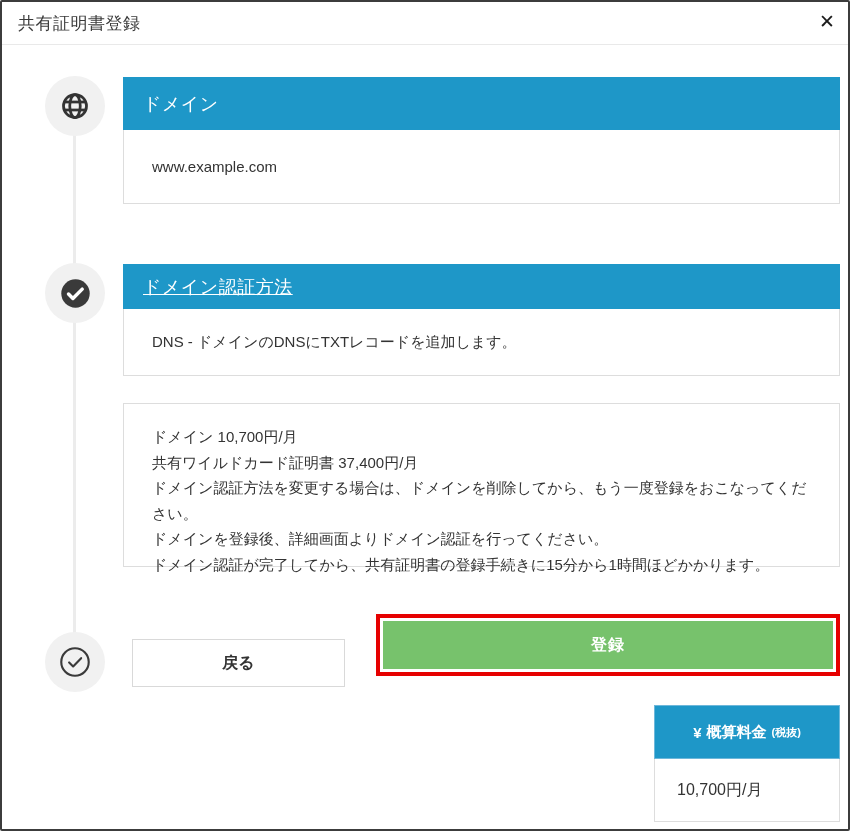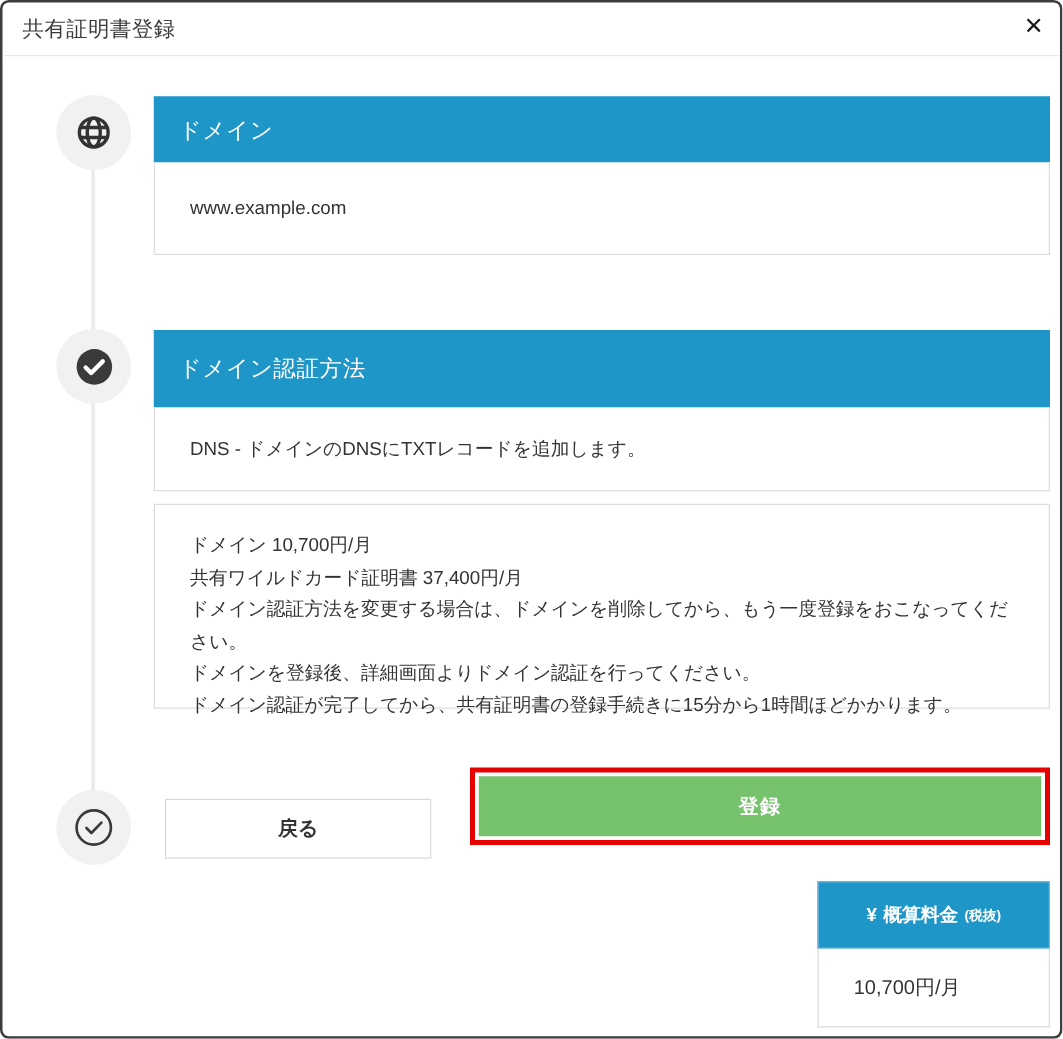--- a/index.html
+++ b/index.html
@@ -14,21 +14,21 @@
   body{
     font-family:"Liberation Sans","DejaVu Sans",sans-serif;
     color:var(--text);
     width:850px;height:831px;
   }
   .dialog{
     position:relative;
     width:850px;height:831px;
     background:#ffffff;
     border:2px solid #3c3c3c;
-    border-radius:7px;
+    border-radius:2px;
     overflow:hidden;
   }
   .dialog-title{
     position:absolute;top:10px;left:16px;
     font-size:17px;color:#3a3a3a;letter-spacing:.5px;
   }
   .close-btn{
     position:absolute;top:6px;right:13px;
     font-size:19px;color:#1a1a1a;line-height:28px;
     cursor:default;user-select:none;
@@ -56,21 +56,21 @@
     font-size:18px;letter-spacing:.5px;
   }
   .panel-body{
     background:#ffffff;border:1px solid var(--border);border-top:none;
     display:flex;align-items:center;padding-left:28px;
     font-size:15px;color:var(--text);
   }
   .panel-domain{top:75px;}
   .panel-domain .panel-body{height:74px;}
   .panel-auth{top:262px;}
-  .panel-auth .panel-header{height:62px;}
+  .panel-auth .panel-header{height:45px;text-decoration:underline;}
   .panel-auth .panel-body{height:67px;}
   .info-box{
     position:absolute;left:121px;top:401px;width:717px;height:164px;
     border:1px solid var(--border);background:#ffffff;
     padding:20px 28px;font-size:15px;line-height:25.5px;color:var(--text);
   }
   
   .back-btn{
     position:absolute;left:130px;top:637px;width:213px;height:48px;
     background:#ffffff;border:1px solid #d9d9d9;
@@ -92,21 +92,21 @@
   
   .price-panel{position:absolute;left:652px;top:703px;width:186px;}
   .price-header{
     height:54px;background:var(--blue);border:1px solid #6db7da;
     display:flex;align-items:center;justify-content:center;gap:5px;
     color:#ffffff;font-weight:bold;font-size:15px;
   }
   .price-header .tax-note{font-size:11px;}
   .price-body{
     height:63px;background:#ffffff;border:1px solid var(--border);border-top:none;
-    display:flex;align-items:center;padding-left:28px;
+    display:flex;align-items:center;padding-left:22px;
     font-size:16px;color:var(--text);
   }
   svg{display:block;}
 </style>
 </head>
 <body>
 
 <div class="dialog">
 
   <div class="dialog-title">共有証明書登録</div>

